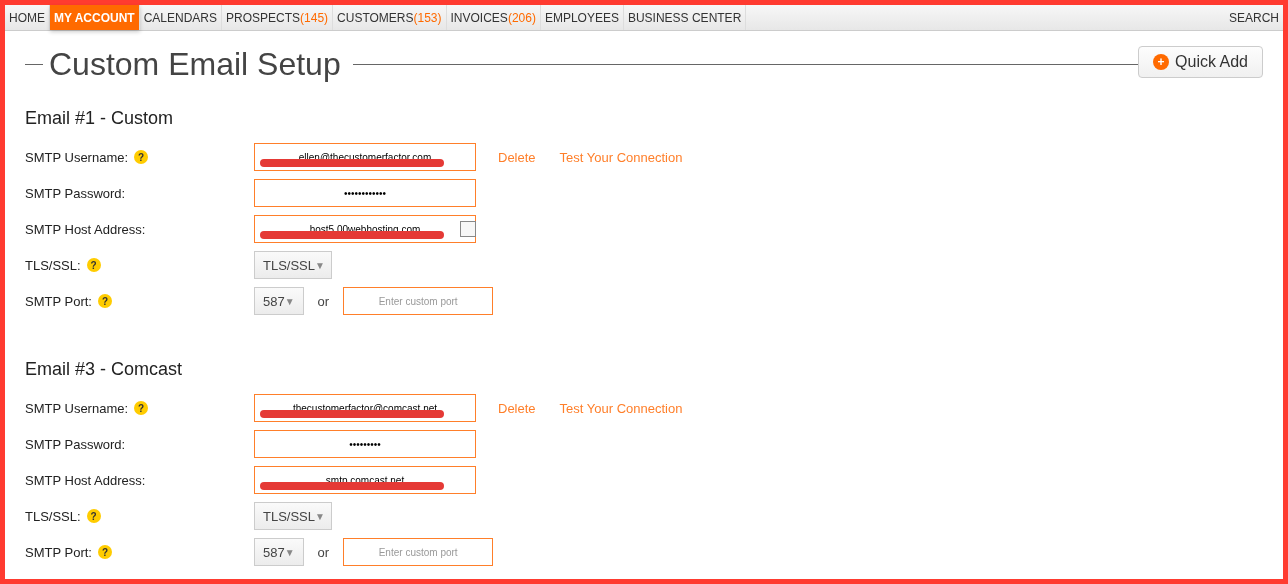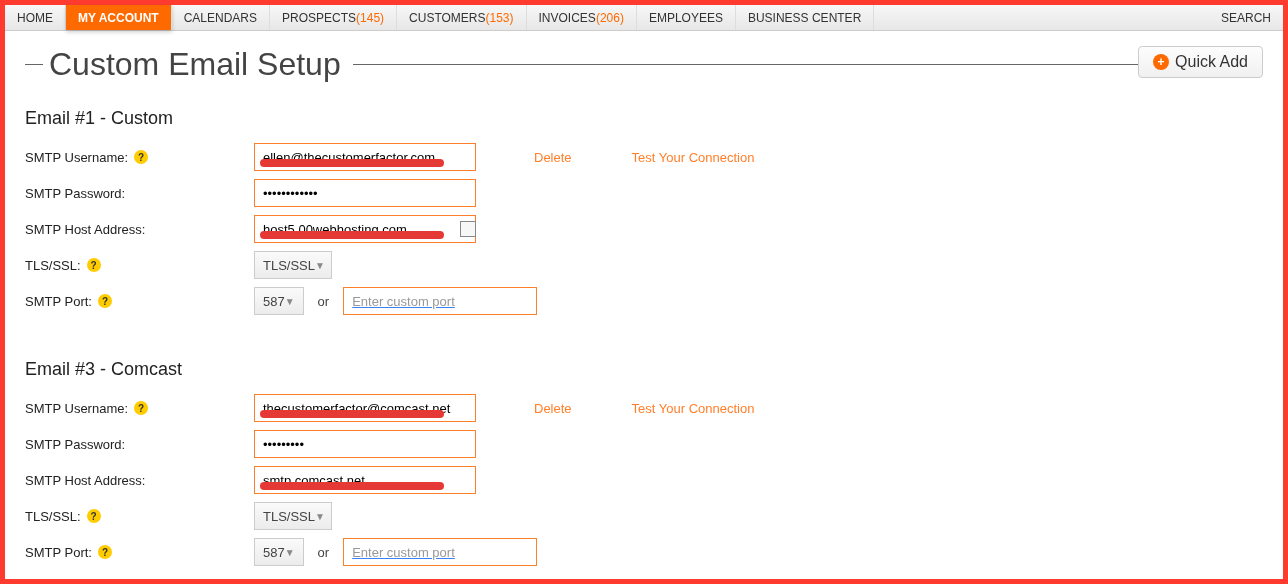--- a/index.html
+++ b/index.html
@@ -24,21 +24,21 @@
     background: linear-gradient(#f7f7f7, #e7e7e7);
     border-bottom: 1px solid #ccc;
     display: flex;
     align-items: stretch;
     font-size: 12px;
   }
   .nav-item {
     display: flex;
     align-items: center;
     justify-content: center;
-    padding: 0 12px;
+    padding: 0 4px;
     color: #333;
     text-transform: uppercase;
     border-right: 1px solid #ddd;
     white-space: nowrap;
     cursor: pointer;
   }
   .nav-item.active {
     background: #ff6a00;
     color: #fff;
     font-weight: bold;
@@ -107,23 +107,24 @@
     width: 14px; height: 14px; border-radius: 50%;
     background: #ffcc00; color:#333; font-size:10px; font-weight:bold;
     display:flex;align-items:center;justify-content:center;
     cursor: pointer;
   }
   input[type=text], input[type=password] {
     width: 222px;
     height: 28px;
     border: 1px solid #ff7f2a;
     padding: 0 8px;
-    font-size: 13px;
+    font-size: 10px;
     box-sizing: border-box;
     font-family: inherit;
+    text-align: center;
   }
   .redacted {
     position: relative;
     display: inline-block;
   }
   .redacted::after {
     content:"";
     position:absolute;
     left:6px; right:40px;
     top: 16px;
@@ -150,25 +151,24 @@
   .dropdown .chev { font-size:10px; color:#888; }
   .or-text { color:#444; padding:0 4px; }
   .port-custom {
     width: 130px; height: 28px;
     border: 1px solid #ff7f2a;
     padding: 0 8px;
     box-sizing:border-box;
     font-size:13px;
     font-family: inherit;
     color:#3b82f6;
-    text-decoration:underline;
   }
   .port-custom::placeholder { color:#999; }
   .link-actions { display:flex; gap:24px; font-size:13px; }
-  .link-actions span { color:#ff7f2a; cursor:pointer;margin-left:36px; }
+  .link-actions span { color:#ff7f2a; cursor:pointer; }
   .email-block { margin-bottom: 40px; }
 </style>
 </head>
 <body>
 
 <div class="outer">
   <div class="navbar">
     <div class="nav-item">HOME</div>
     <div class="nav-item active">MY ACCOUNT</div>
     <div class="nav-item">CALENDARS</div>

